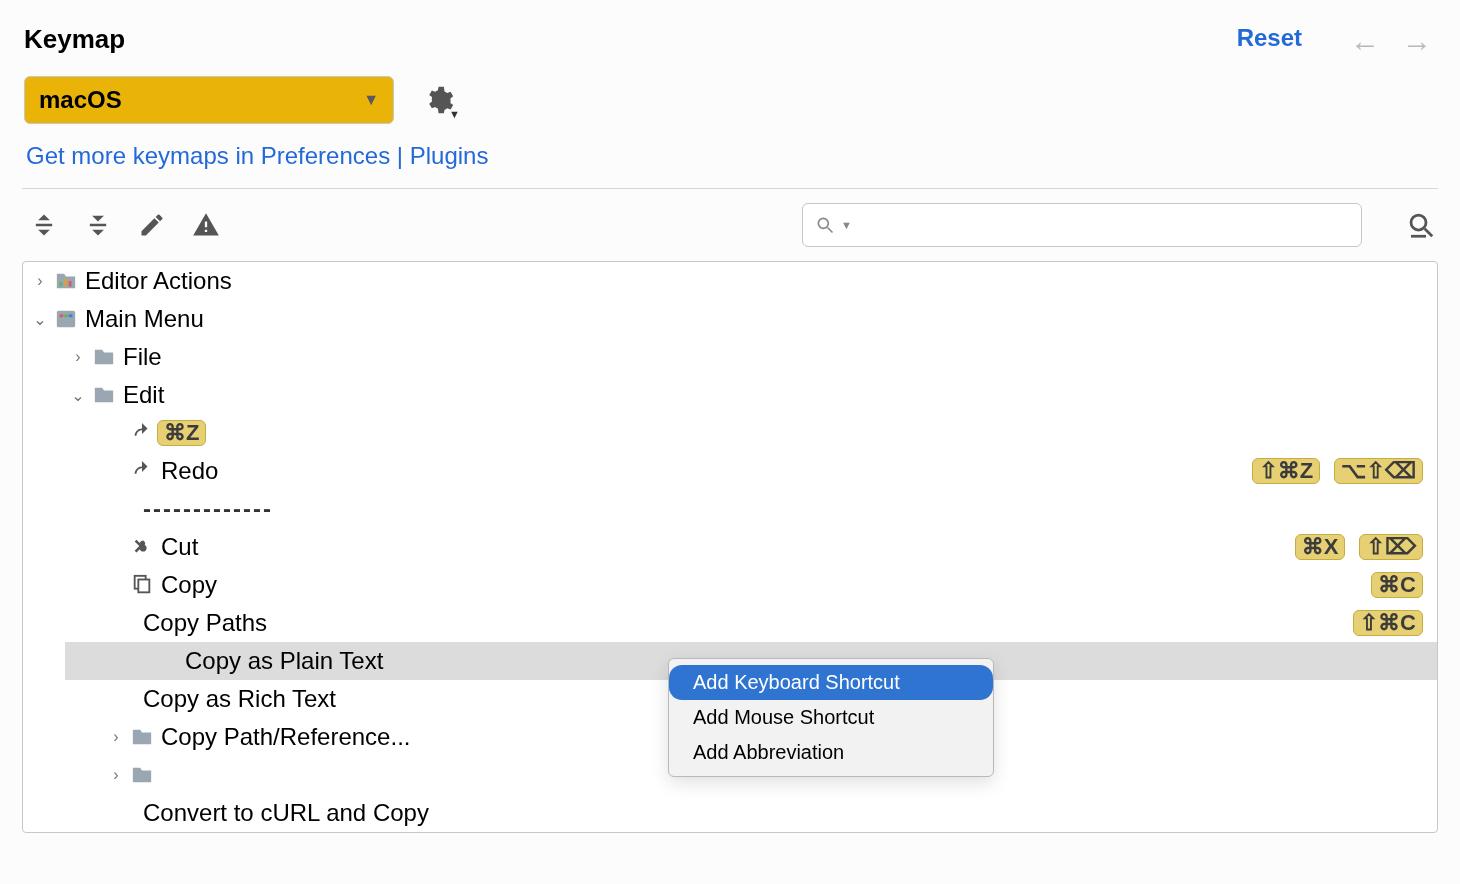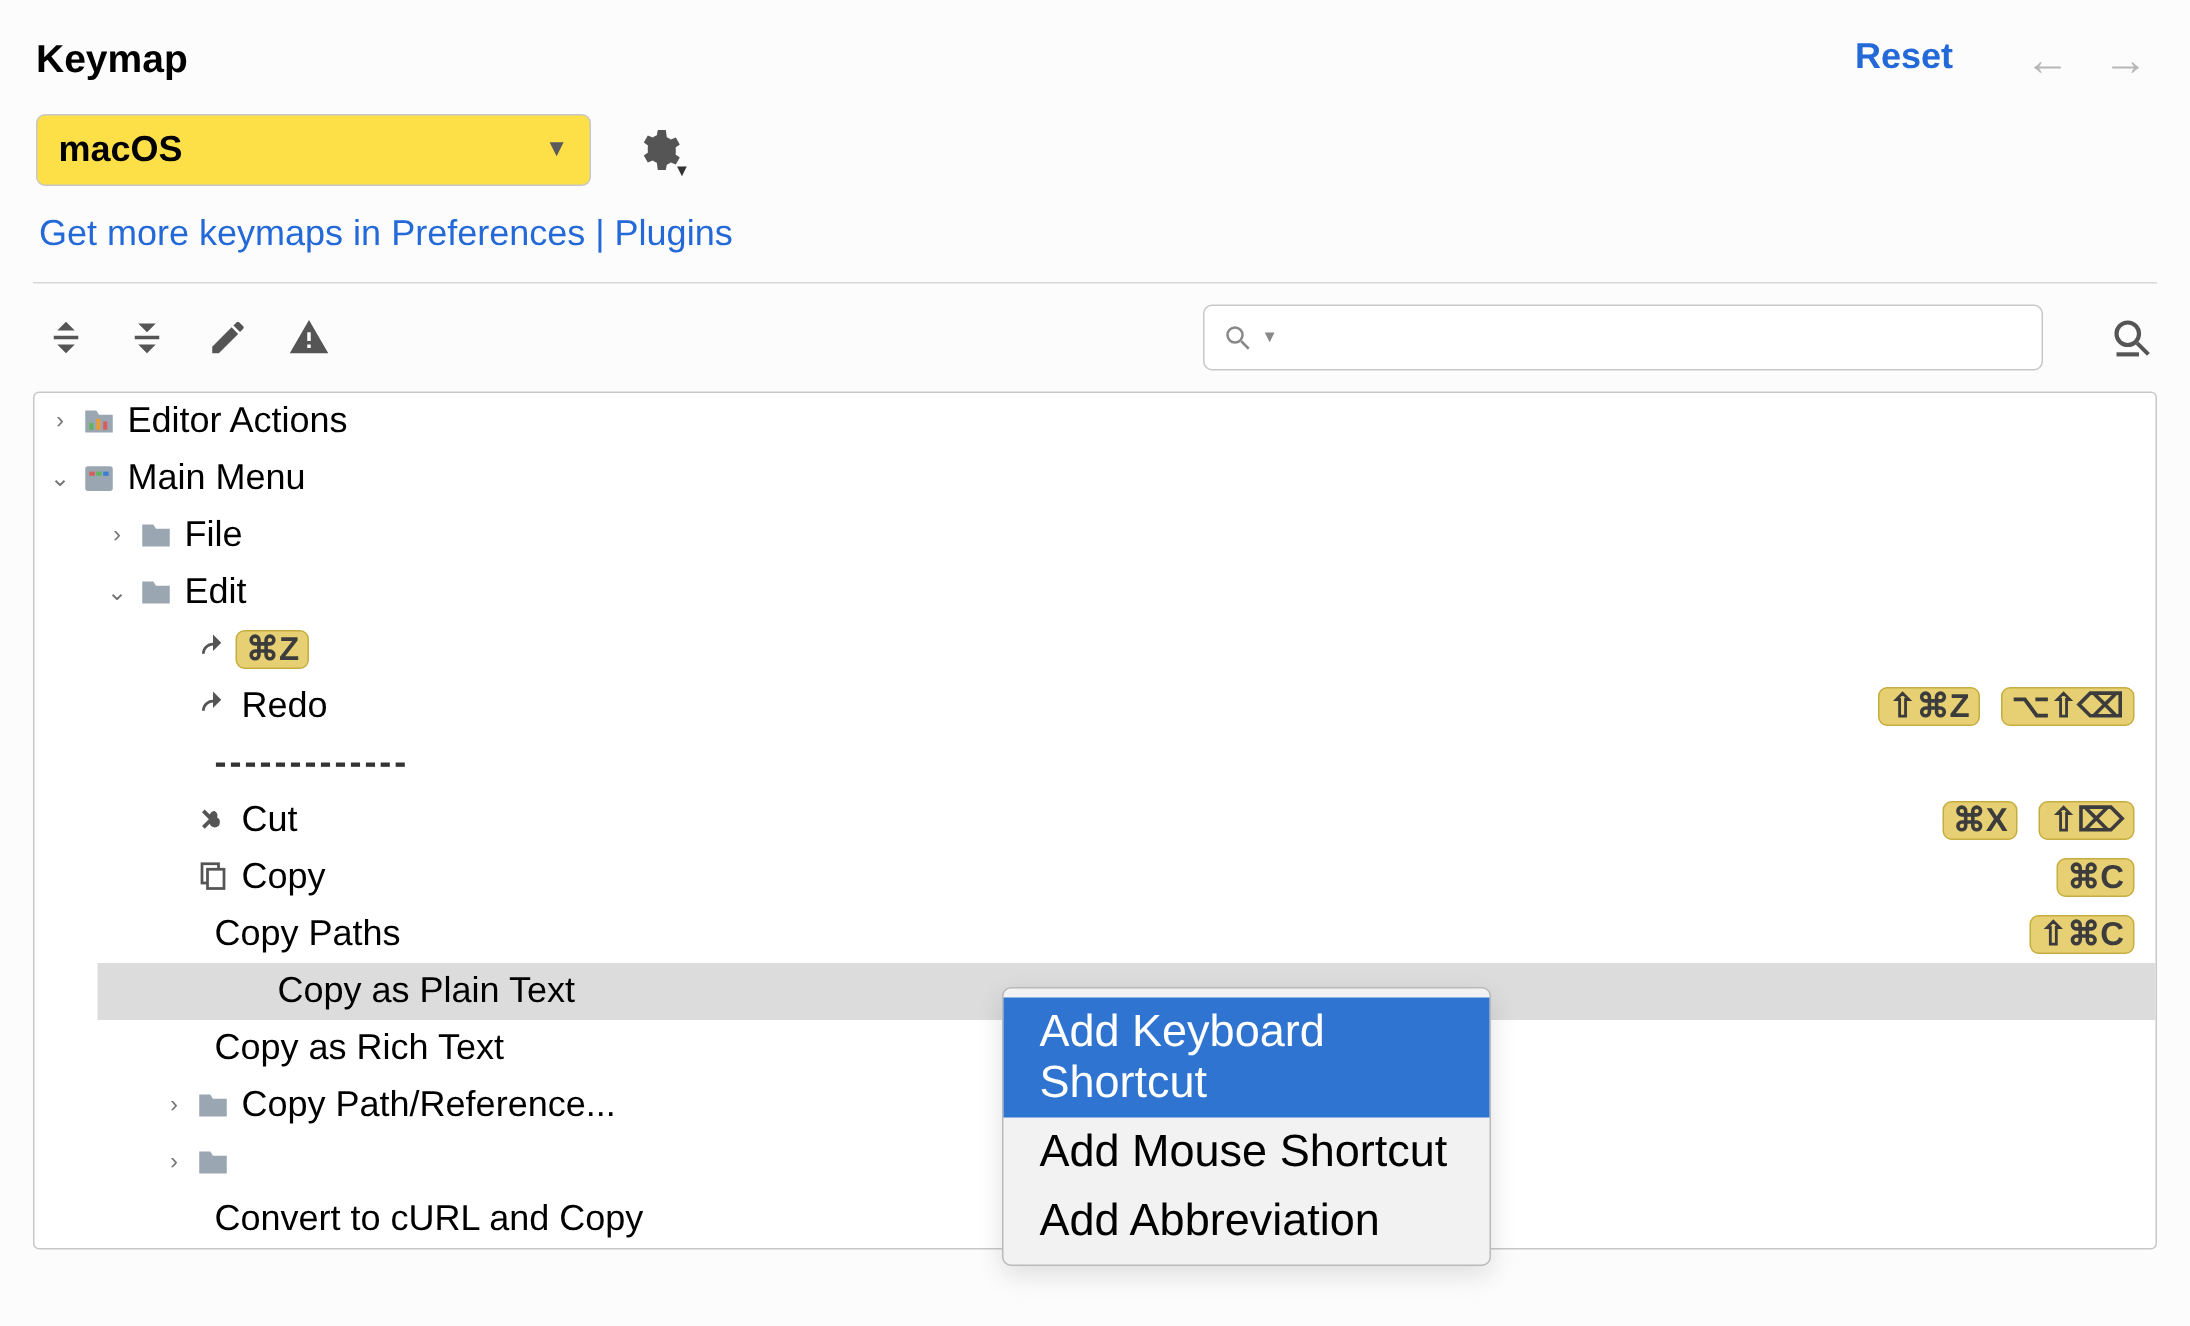--- a/index.html
+++ b/index.html
@@ -25,21 +25,21 @@
   
   .selector-row {
     display: flex; align-items: center;
     padding: 0 24px 12px 24px;
     gap: 28px;
   }
   .dropdown {
     display: flex; align-items: center;
     width: 370px; height: 48px;
     border: 1.5px solid #c7c7c7; border-radius: 6px;
-    background: #fde047;
+    background: #eab308;
     padding: 0 14px;
     cursor: pointer;
   }
   .dropdown-label { font-weight: 700; flex: 1; }
   .dropdown-caret { color: #5a5a5a; font-size: 16px; }
   .gear-wrap { position: relative; display:inline-flex; }
   .gear-svg { width: 32px; height: 32px; }
   .gear-caret { position: absolute; right: -6px; bottom: -4px; font-size: 11px; color: #333; }
 
   .more-link { padding: 6px 36px 18px 26px; color: #2369d8; cursor: pointer; }
@@ -107,21 +107,22 @@
     position: absolute;
     border: 1.5px solid #b9b9b9; border-radius: 6px;
     background: #f2f2f2;
     box-shadow: 0 6px 18px rgba(0,0,0,0.12);
     padding: 6px 0;
     width: 326px;
   }
   .menu-item {
     padding: 6px 24px;
     cursor: pointer;
-    font-size: 30px;
+    font-size: 20px;
+    border-radius: 13px;
   }
   .menu-item.highlight {
     background: #2f74d0; color: #fff;
   }
   .sep-text { letter-spacing: 2px; color: #333; font-weight: 700; }
 </style>
 </head>
 <body>
 
 <div class="container">

